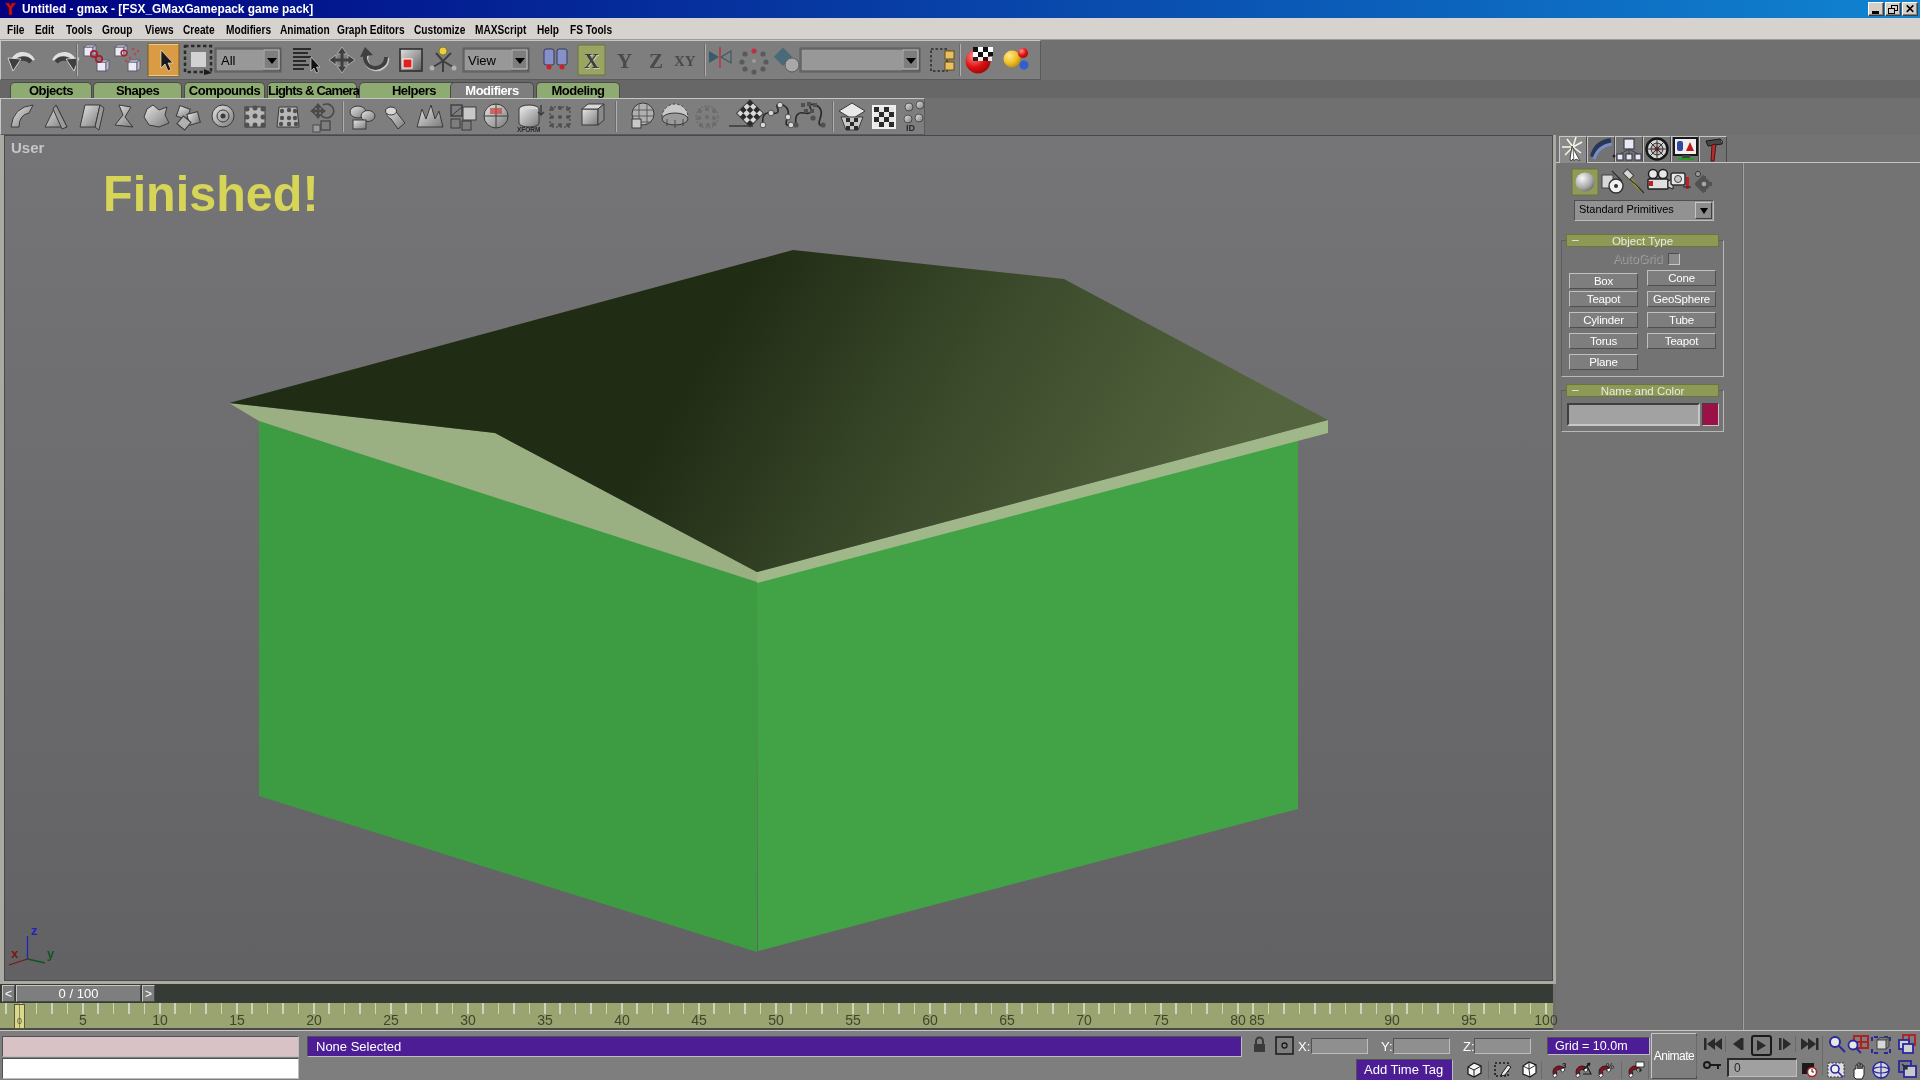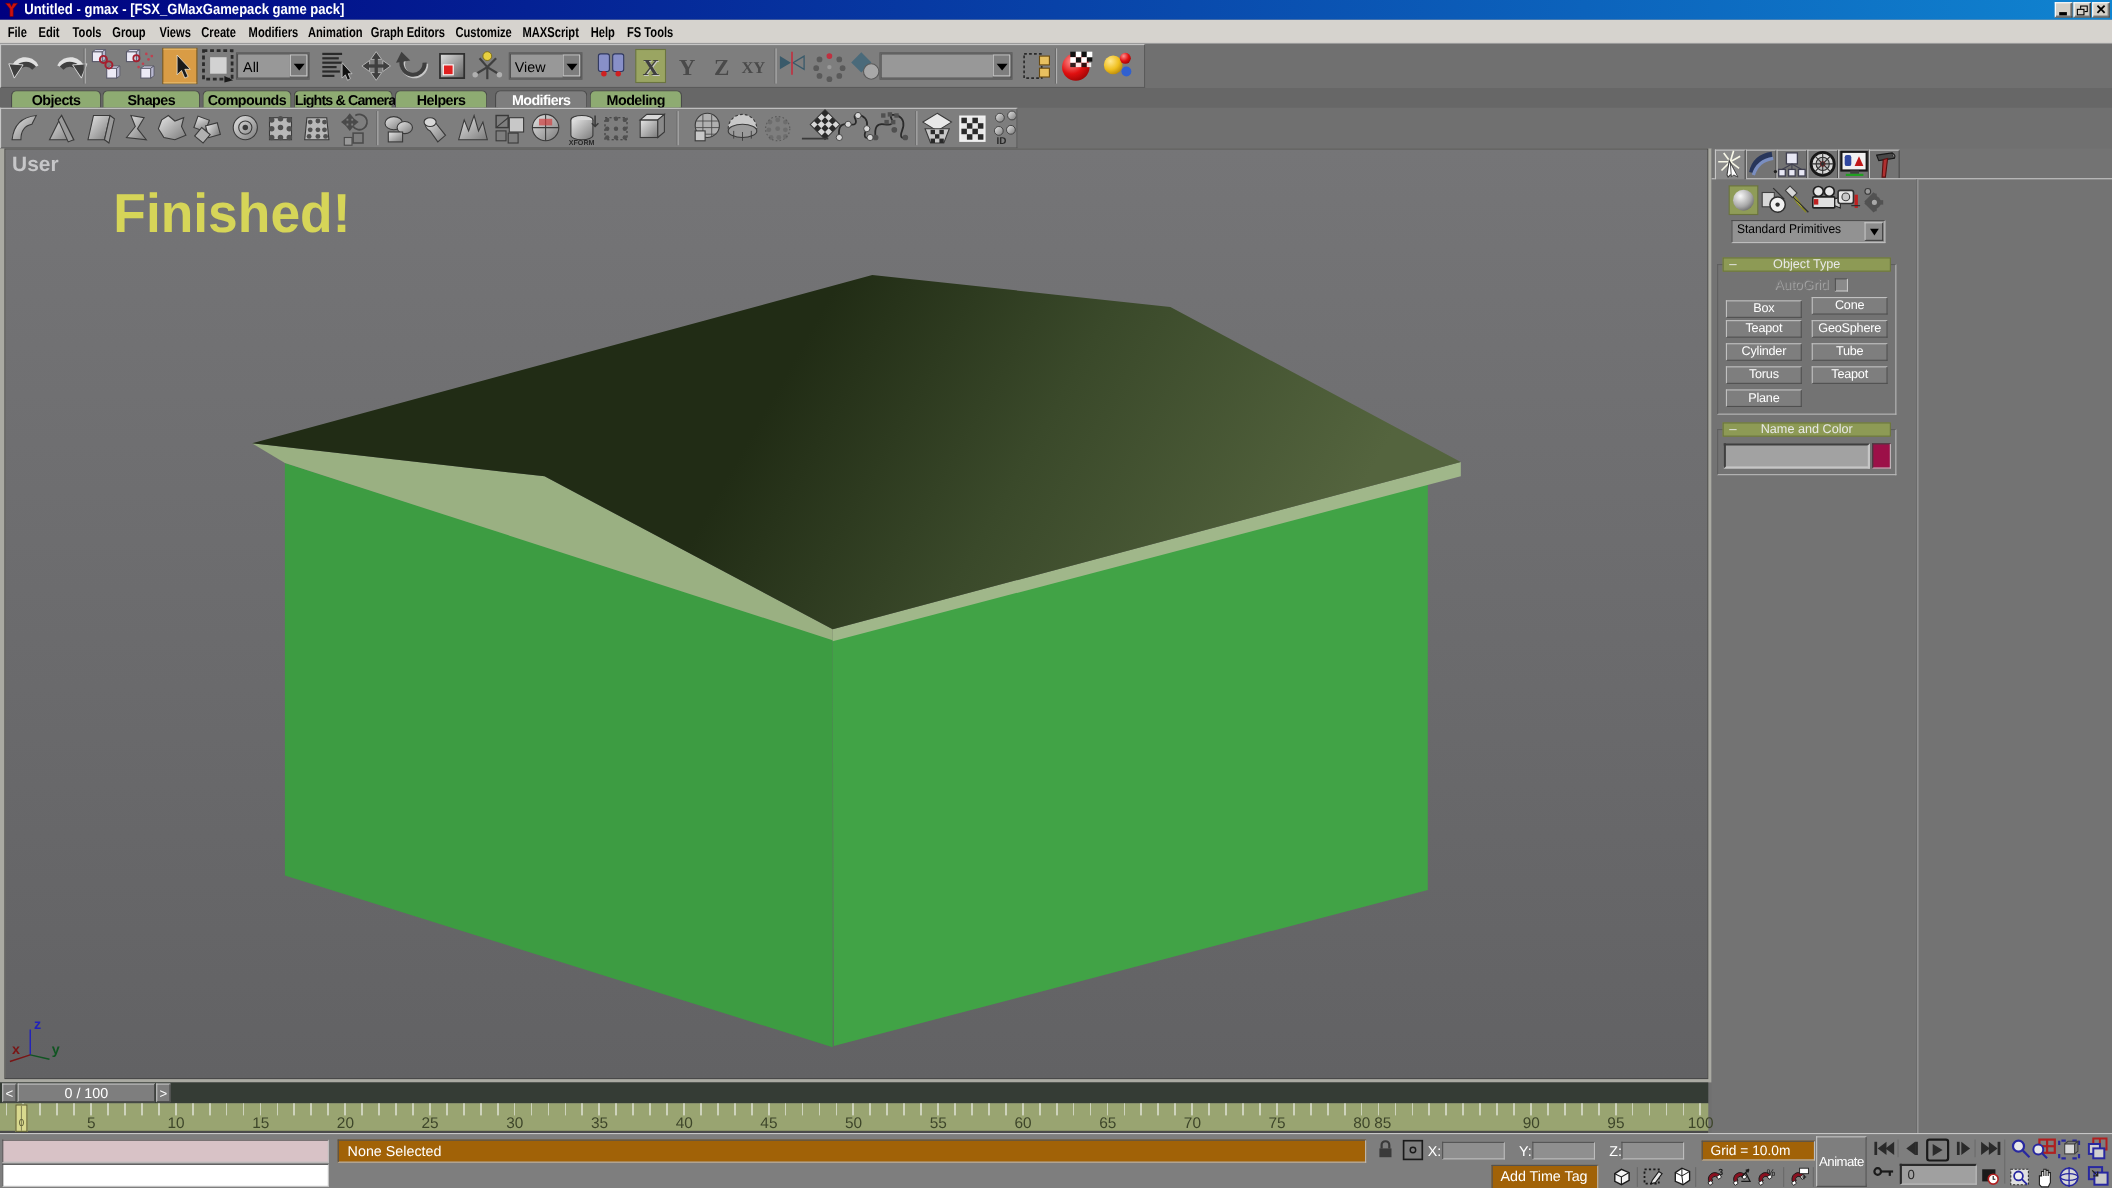--- a/index.html
+++ b/index.html
@@ -31,21 +31,21 @@
   font-size:13px; font-weight:bold; text-align:center; color:#000; background:#8eab72; line-height:15px;
   letter-spacing:-0.5px; white-space:nowrap; }
 .tabactive { background:#7e7e7e; color:#fff; }
 #toolbar2 { left:0; top:98px; width:1920px; height:37px; background:#707070; }
 #tb2raised { left:0; top:0; width:925px; height:37px; background:#7e7e7e;
   border-top:1px solid #c6c6c6; border-left:1px solid #c6c6c6;
   border-right:1px solid #5a5a5a; border-bottom:1px solid #5a5a5a; }
 
 #vpwrap { left:0; top:135px; width:1556px; height:849px; background:#aaaaa2; }
 #viewport { left:4px; top:0px; width:1549px; height:846px; background:linear-gradient(180deg,#757577 0%,#626264 100%); border:1px solid #494949; }
-#userlabel { left:6px; top:3px; color:#c6c6c8; font-size:19px; font-weight:bold; }
+#userlabel { left:6px; top:3px; color:#c6c6c8; font-size:15px; font-weight:bold; }
 #finished { left:98px; top:29px; color:#d6d558; font-size:50px; font-weight:bold;
   transform:scaleX(0.97); transform-origin:left top; }
 
 #panel { left:1556px; top:135px; width:364px; height:895px; background:#737373; }
 .ptab { top:1px; height:26px; width:28px; background:#737373;
   border-top:1px solid #c6c6c6; border-left:1px solid #c6c6c6; border-right:1px solid #4a4a4a; }
 .rollhdr { height:13px; background:#8d9a55; color:#e8e8e8; font-size:11.5px; line-height:13px;
   text-align:center; border:1px solid #6a743c; }
 .rollbox { border-top:1px solid #5f5f5f; border-left:1px solid #5f5f5f;
   border-bottom:1px solid #b8b8b8; border-right:1px solid #b8b8b8; }
@@ -54,21 +54,21 @@
   border-right:1px solid #4f4f4f; border-bottom:1px solid #4f4f4f; letter-spacing:-0.2px; }
 
 #tsrow { left:0; top:984px; width:1553px; height:19px; background:#353c35; }
 .tsbtn { background:#7e7e7e; border-top:1px solid #c6c6c6; border-left:1px solid #c6c6c6;
   border-right:1px solid #4a4a4a; border-bottom:1px solid #4a4a4a; color:#fff; }
 #trackbar { left:0; top:1003px; width:1553px; height:27px; background:#99a471; border-bottom:2px solid #4a4a4a;}
 .tnum { position:absolute; top:9px; color:#3e462a; font-size:14px; transform:translateX(-50%); }
 #statusbar { left:0; top:1030px; width:1920px; height:50px; background:#7e7e7e;
   border-top:1px solid #c6c6c6; }
 .sunken { border-top:1px solid #525252; border-left:1px solid #525252;
-  border-bottom:1px solid #bdbdbd; border-right:1px solid #bdbdbd; background:#a16207; }
+  border-bottom:1px solid #bdbdbd; border-right:1px solid #bdbdbd; background:#4c1d95; }
 .stext { color:#fff; font-size:13px; }
 .raised { background:#7e7e7e; border-top:1px solid #c6c6c6; border-left:1px solid #c6c6c6;
   border-right:1px solid #4f4f4f; border-bottom:1px solid #4f4f4f; }
 </style>
 </head>
 <body>
 
 <div class="abs" id="titlebar"></div>
 <svg class="abs" style="left:3px;top:2px" width="15" height="15" viewBox="0 0 15 15">
  <path d="M2 1 L6 6 L6 13 L9 13 L9 6 L13 1 L9 1 L7.5 4 L6 1 Z" fill="#cc1111" stroke="#700" stroke-width="0.5"></path>
@@ -277,21 +277,21 @@
  <circle cx="1023" cy="24" r="4.5" fill="#3060d0"></circle>
 </svg>
 </div>
   </div>
 
 <div class="abs" id="tabrow">
 <div class="abs tab" style="left:10px;width:82px">Objects</div>
 <div class="abs tab" style="left:93px;width:89px">Shapes</div>
 <div class="abs tab" style="left:184px;width:81px">Compounds</div>
 <div class="abs tab" style="left:267px;width:90px;letter-spacing:-0.8px">Lights &amp; Cameras</div>
-<div class="abs tab" style="left:359px;width:84px">Helpers</div>
+<div class="abs tab" style="left:359px;width:110px">Helpers</div>
 <div class="abs tab tabactive" style="left:450px;width:84px">Modifiers</div>
 <div class="abs tab" style="left:536px;width:84px">Modeling</div>
 </div>
 
 <div class="abs" id="toolbar2">
     <div class="abs" id="tb2raised">
 <svg class="abs" style="left:0;top:0" width="923" height="35" viewBox="0 0 923 35">
  <defs>
   <linearGradient id="g3d" x1="0" y1="0" x2="1" y2="1">
    <stop offset="0" stop-color="#e6e6e6"></stop>

